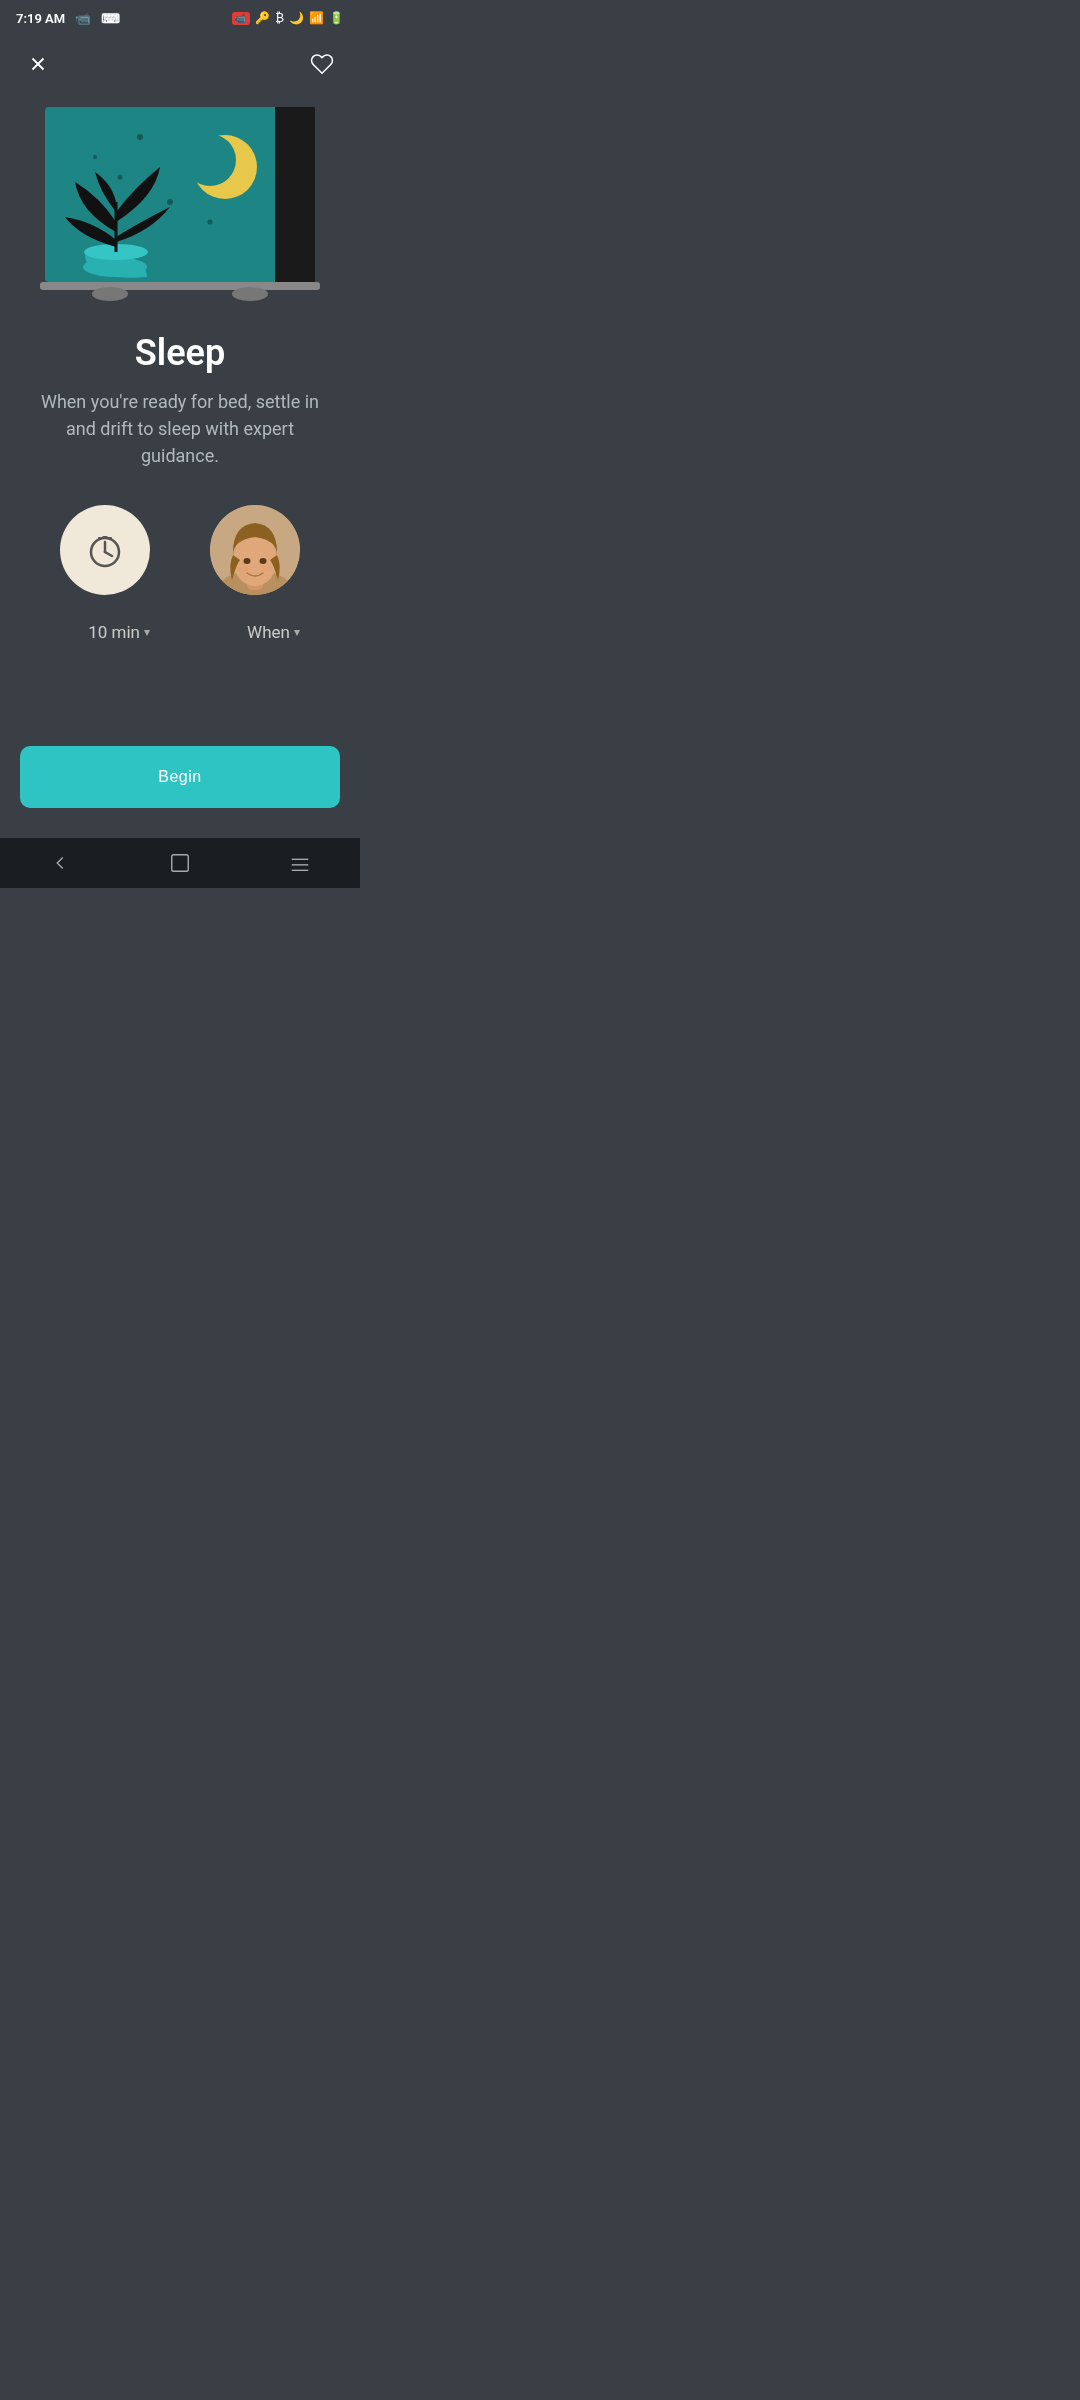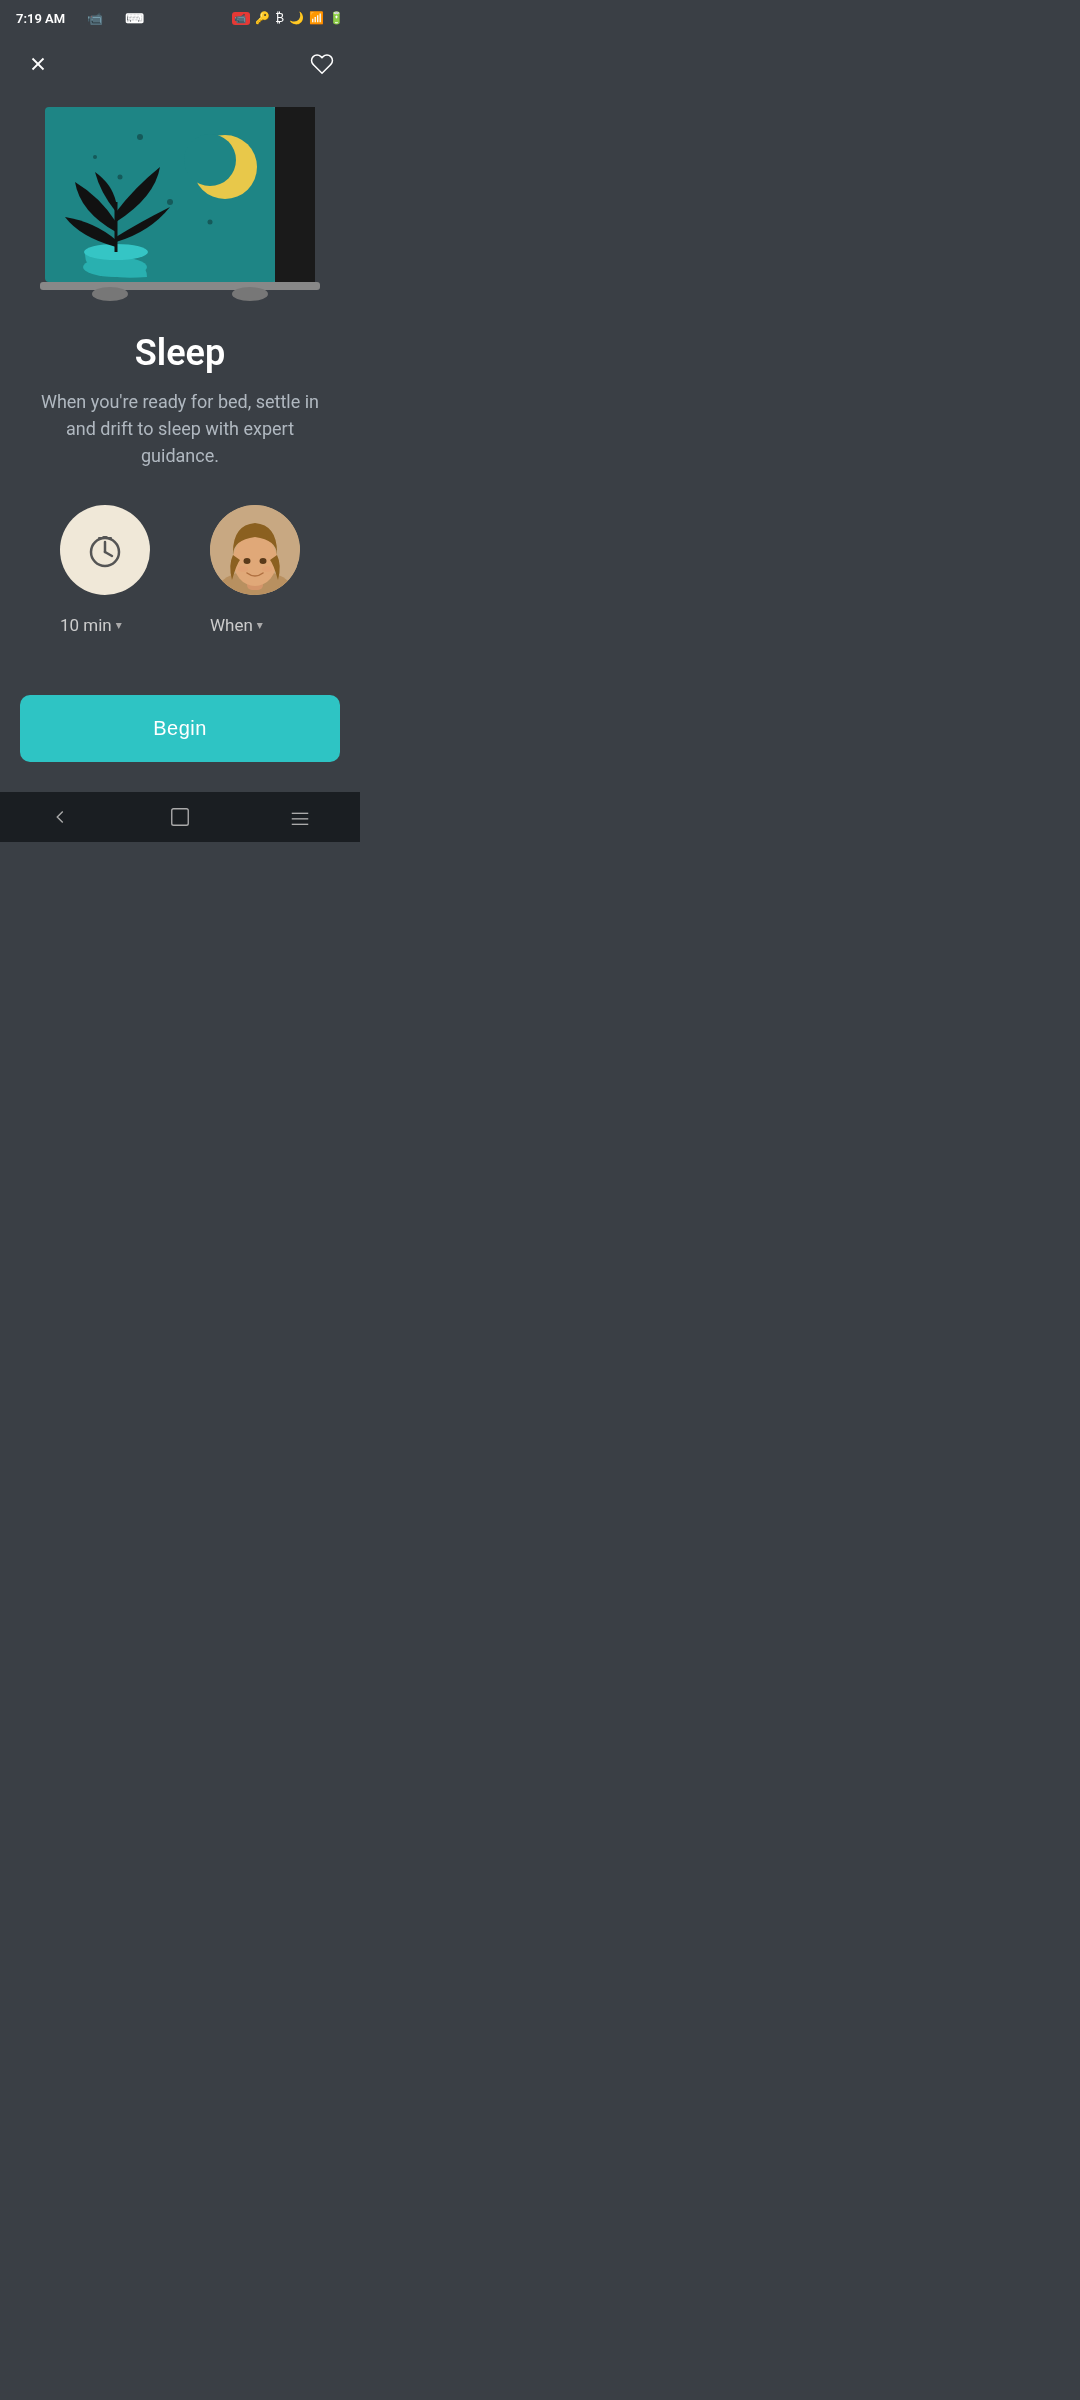--- a/index.html
+++ b/index.html
@@ -28,21 +28,21 @@
       align-items: center;
       padding: 8px 16px;
       height: 36px;
       font-size: 12px;
       color: #ffffff;
     }
 
     .status-left {
       display: flex;
       align-items: center;
-      gap: 22px;
+      gap: 10px;
       font-weight: 600;
       font-size: 13px;
     }
 
     .status-right {
       display: flex;
       align-items: center;
       gap: 5px;
     }
 
@@ -132,22 +132,22 @@
       display: flex;
       justify-content: center;
       gap: 60px;
       margin-bottom: 40px;
       width: 100%;
     }
 
     .option-item {
       display: flex;
       flex-direction: column;
-      align-items: flex-start;
-      gap: 20px;
+      align-items: flex-end;
+      gap: 27px;
       cursor: pointer;
     }
 
     .option-circle {
       width: 90px;
       height: 90px;
       border-radius: 50%;
       display: flex;
       align-items: center;
       justify-content: center;
@@ -177,24 +177,25 @@
       padding: 0 20px 30px;
     }
 
     .begin-btn {
       width: 100%;
       padding: 22px;
       background-color: #2ec4c4;
       border: none;
       border-radius: 10px;
       color: #ffffff;
-      font-size: 20px;
+      font-size: 16px;
       font-weight: 500;
       cursor: pointer;
       letter-spacing: 0.5px;
+      margin-top: 44px;
     }
 
     
     .bottom-nav {
       height: 50px;
       background-color: #1a1e22;
       display: flex;
       justify-content: space-around;
       align-items: center;
     }

